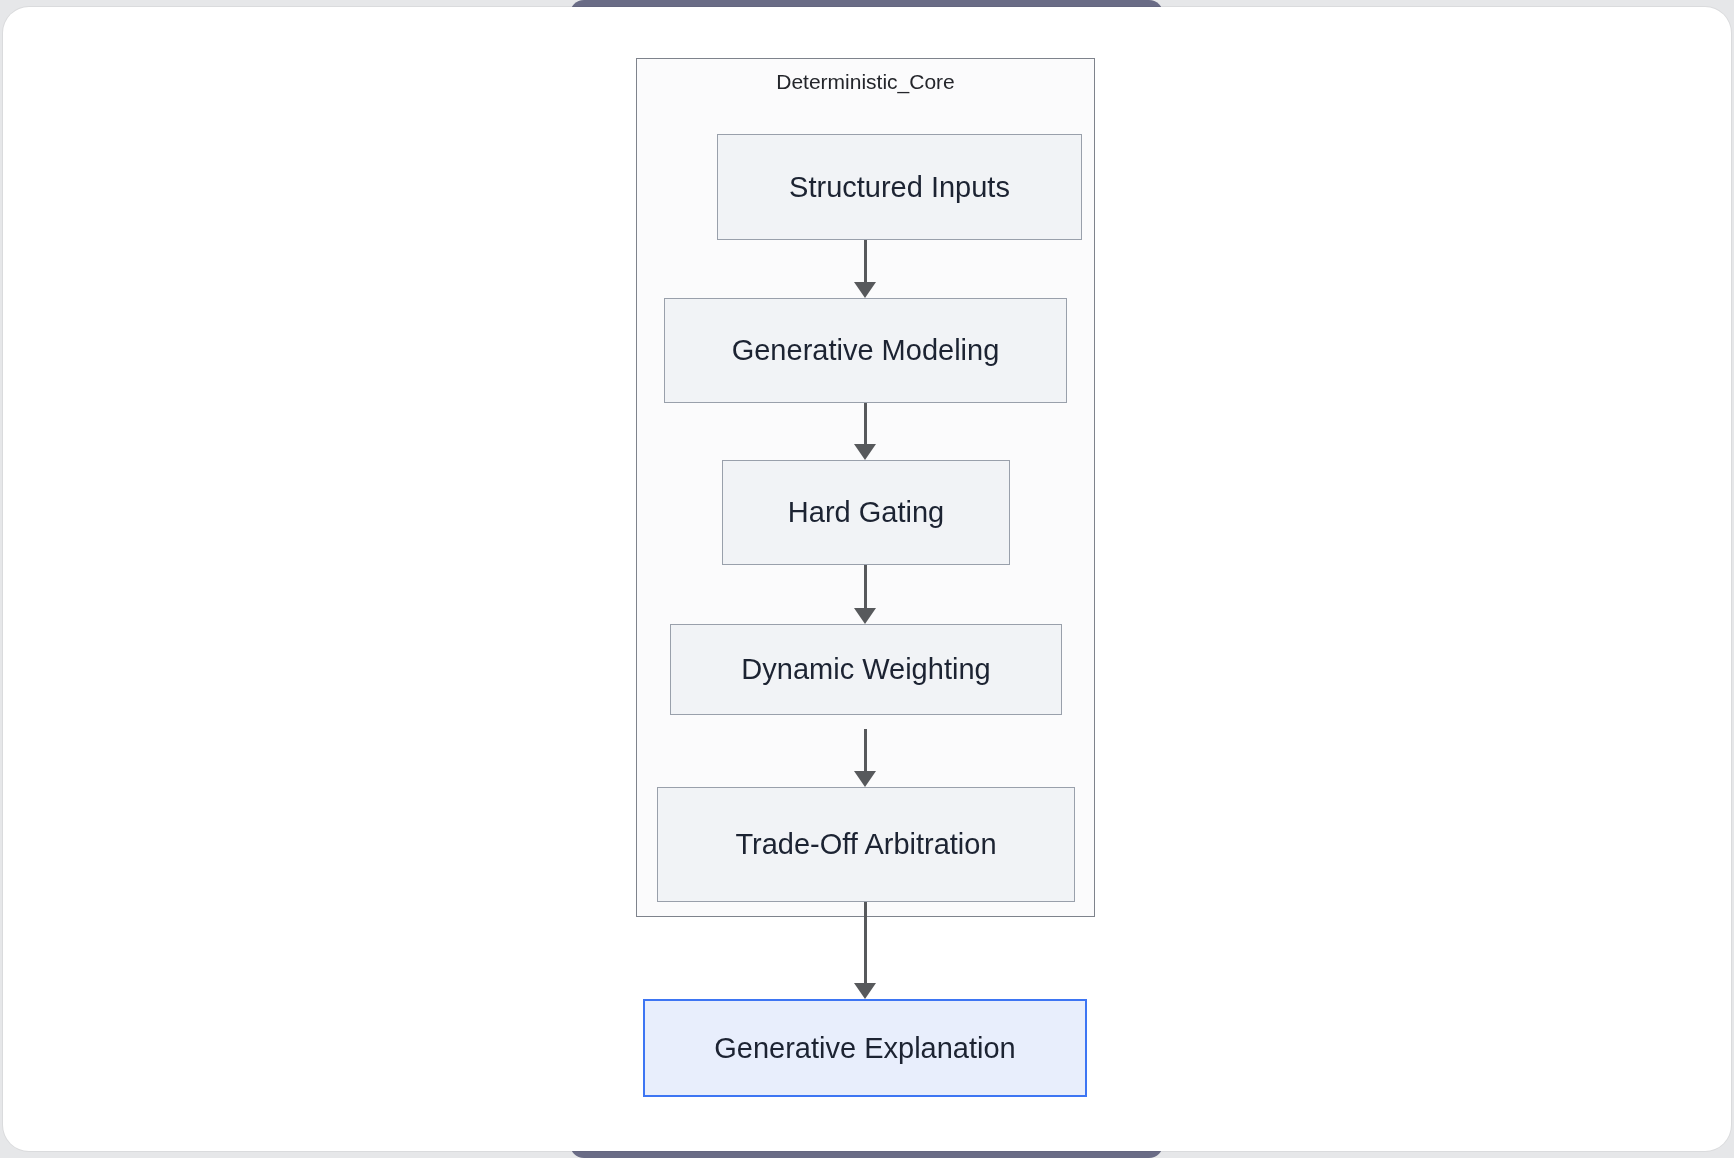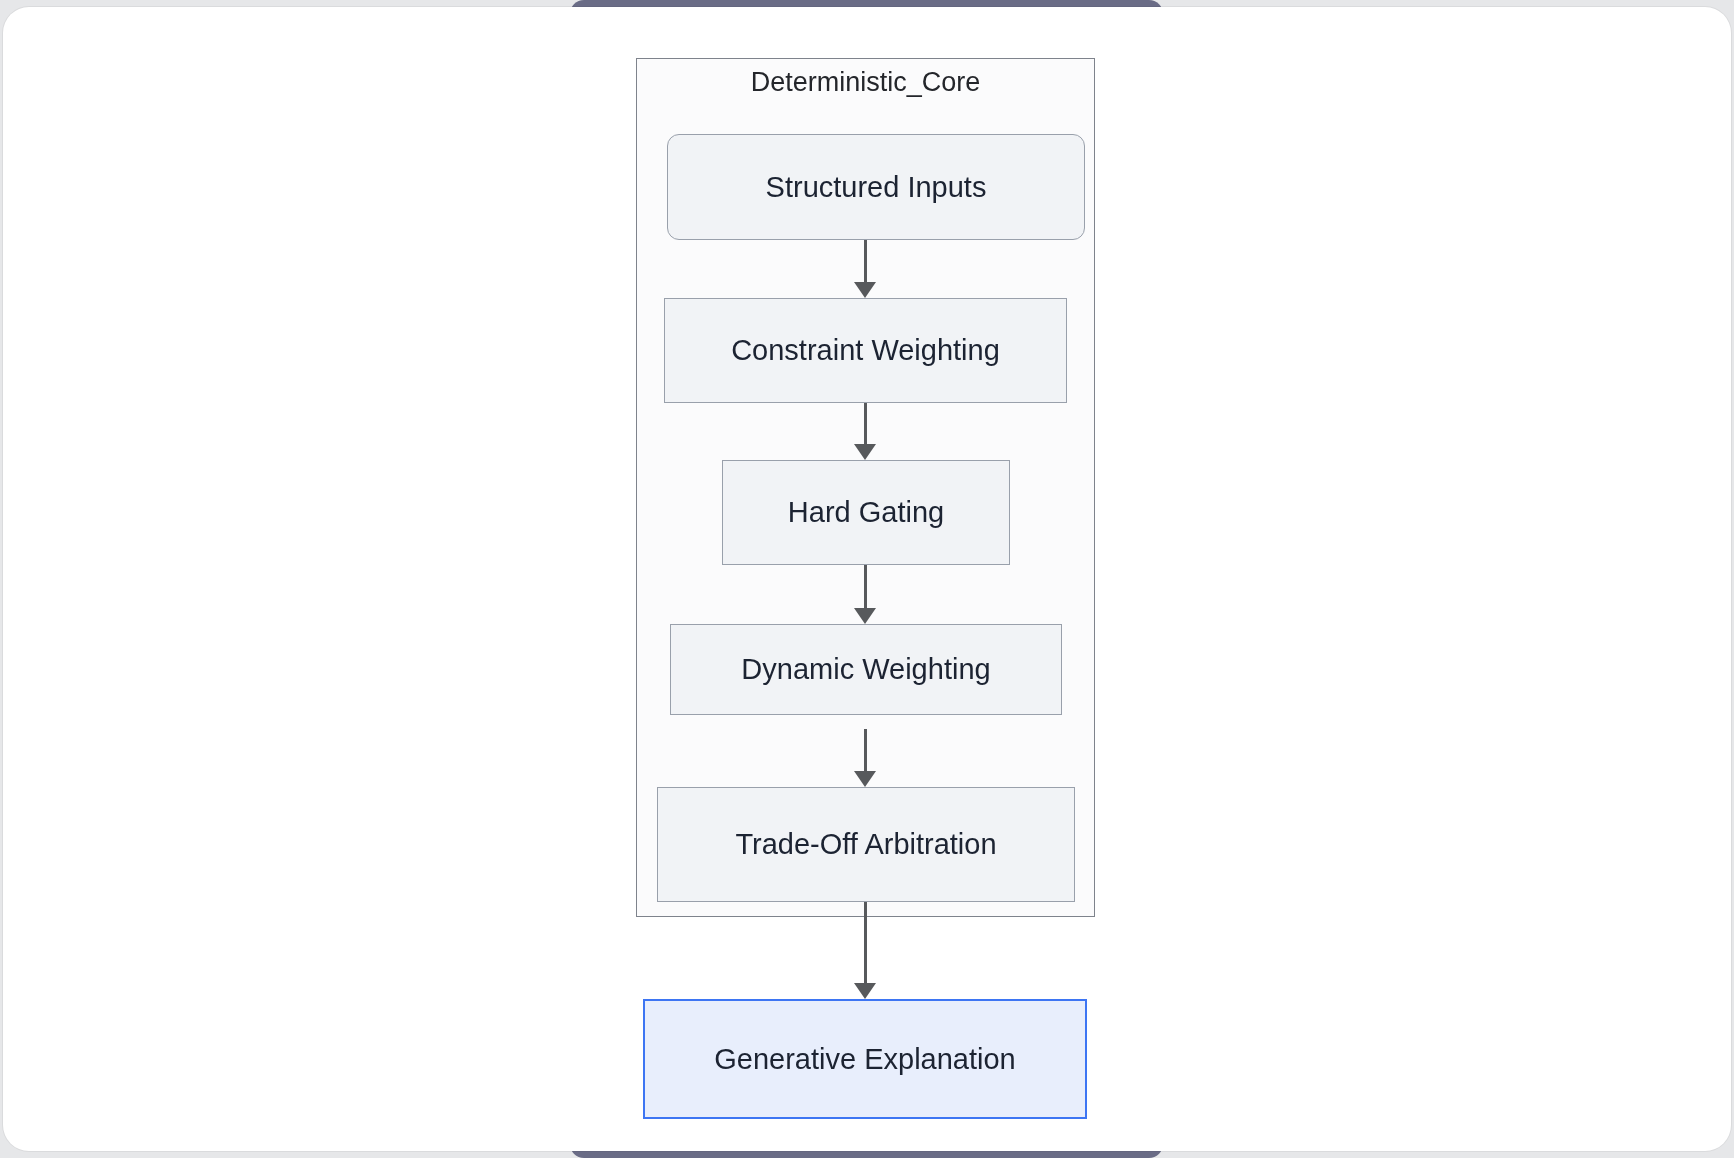--- a/index.html
+++ b/index.html
@@ -51,21 +51,21 @@
     border: 1.5px solid #7e838c;
     box-sizing: border-box;
   }
 
   .cluster-title {
     position: absolute;
     left: 636px;
     top: 62px;
     width: 459px;
     text-align: center;
-    font-size: 27px;
+    font-size: 21px;
     line-height: 40px;
     color: #24262b;
   }
 
   .node {
     position: absolute;
     box-sizing: border-box;
     background: #f1f3f6;
     border: 1.5px solid #99a0ab;
     display: flex;
@@ -74,26 +74,26 @@
     font-size: 29px;
     color: #1c2332;
     text-align: center;
   }
 
   .node--highlight {
     background: #e8eefc;
     border: 2px solid #3d75f3;
   }
 
-  .n1 { left: 667px; top: 134px; width: 418px; height: 106px; border-radius: 12px; }
+  .n1 { left: 717px; top: 134px; width: 365px; height: 106px; }
   .n2 { left: 664px; top: 298px; width: 403px; height: 105px; }
   .n3 { left: 722px; top: 460px; width: 288px; height: 105px; }
   .n4 { left: 670px; top: 624px; width: 392px; height: 91px; }
   .n5 { left: 657px; top: 787px; width: 418px; height: 115px; }
-  .n6 { left: 643px; top: 999px; width: 444px; height: 120px; }
+  .n6 { left: 643px; top: 999px; width: 444px; height: 98px; }
 
   .edge-shaft {
     position: absolute;
     left: 864px;
     width: 2.5px;
     background: #57595c;
   }
   .edge-head {
     position: absolute;
     left: 854px;
@@ -142,21 +142,21 @@
     </div>
     <div>
       <div class="edge-shaft e5s"></div>
       <div class="edge-head e5h"></div>
     </div>
 
     <div class="node n1">
       <span>Structured Inputs</span>
     </div>
     <div class="node n2">
-      <span>Constraint Weighting</span>
+      <span>Generative Modeling</span>
     </div>
     <div class="node n3">
       <span>Hard Gating</span>
     </div>
     <div class="node n4">
       <span>Dynamic Weighting</span>
     </div>
     <div class="node n5">
       <span>Trade-Off Arbitration</span>
     </div>

